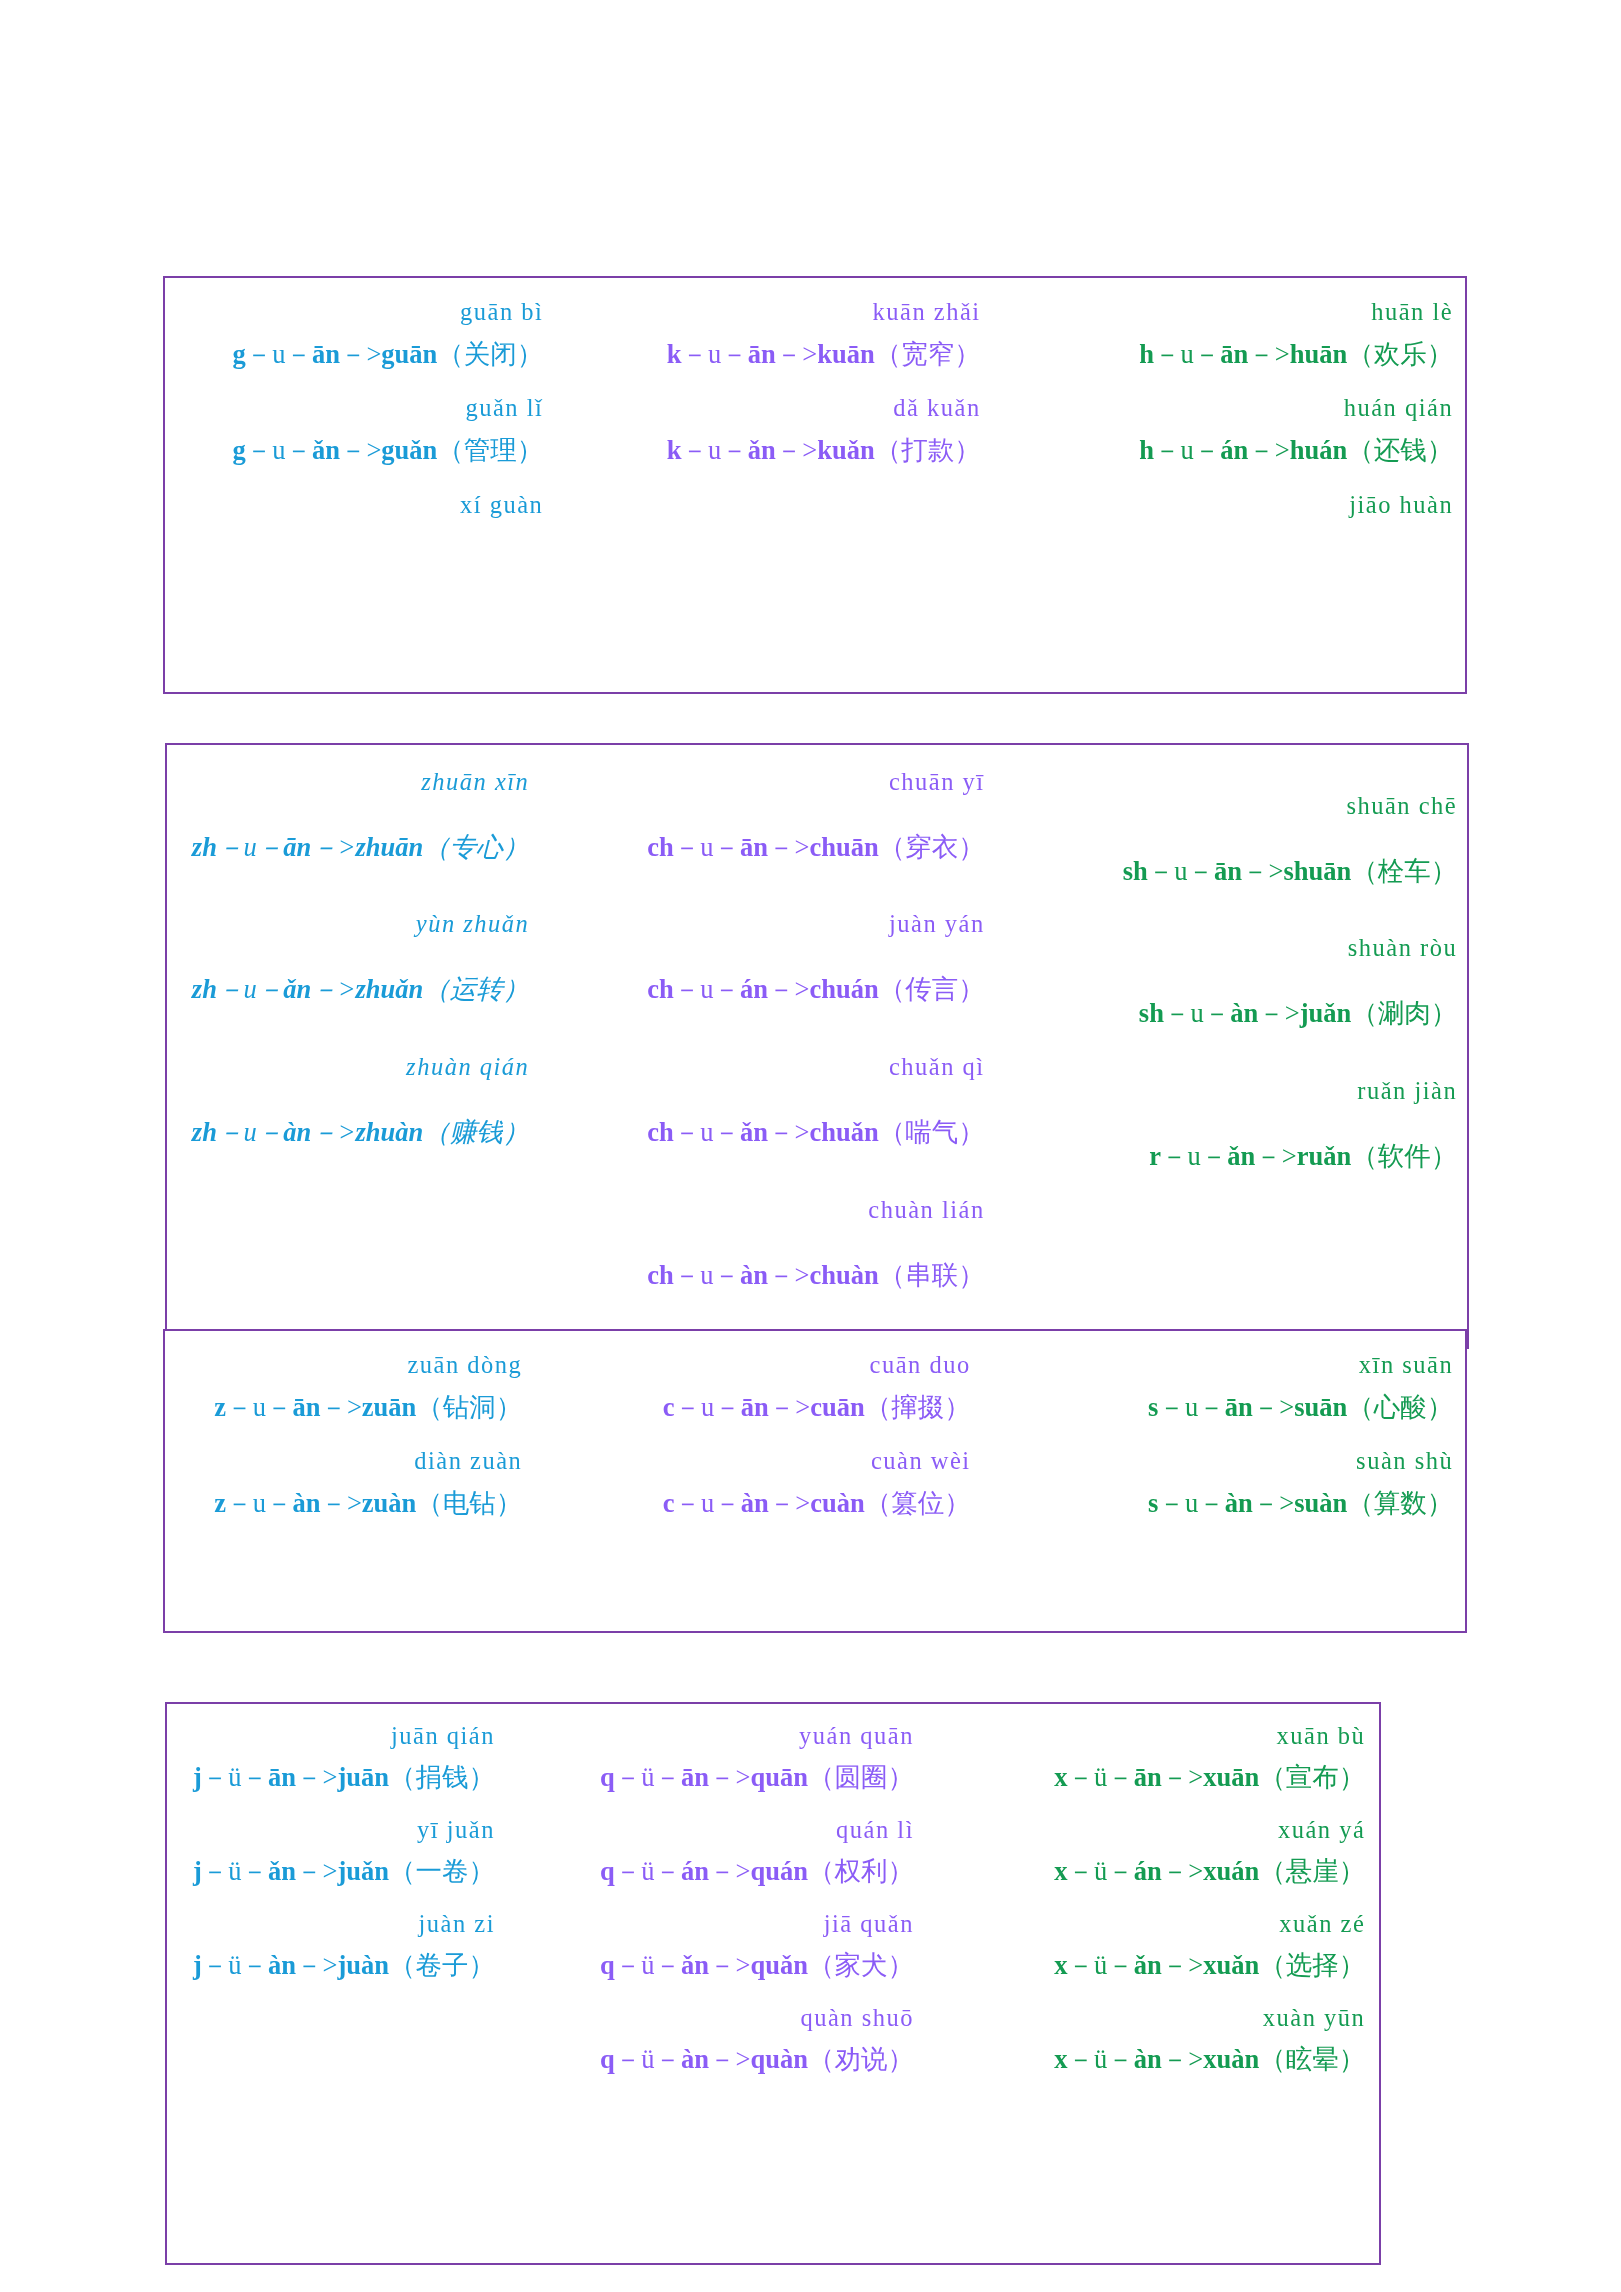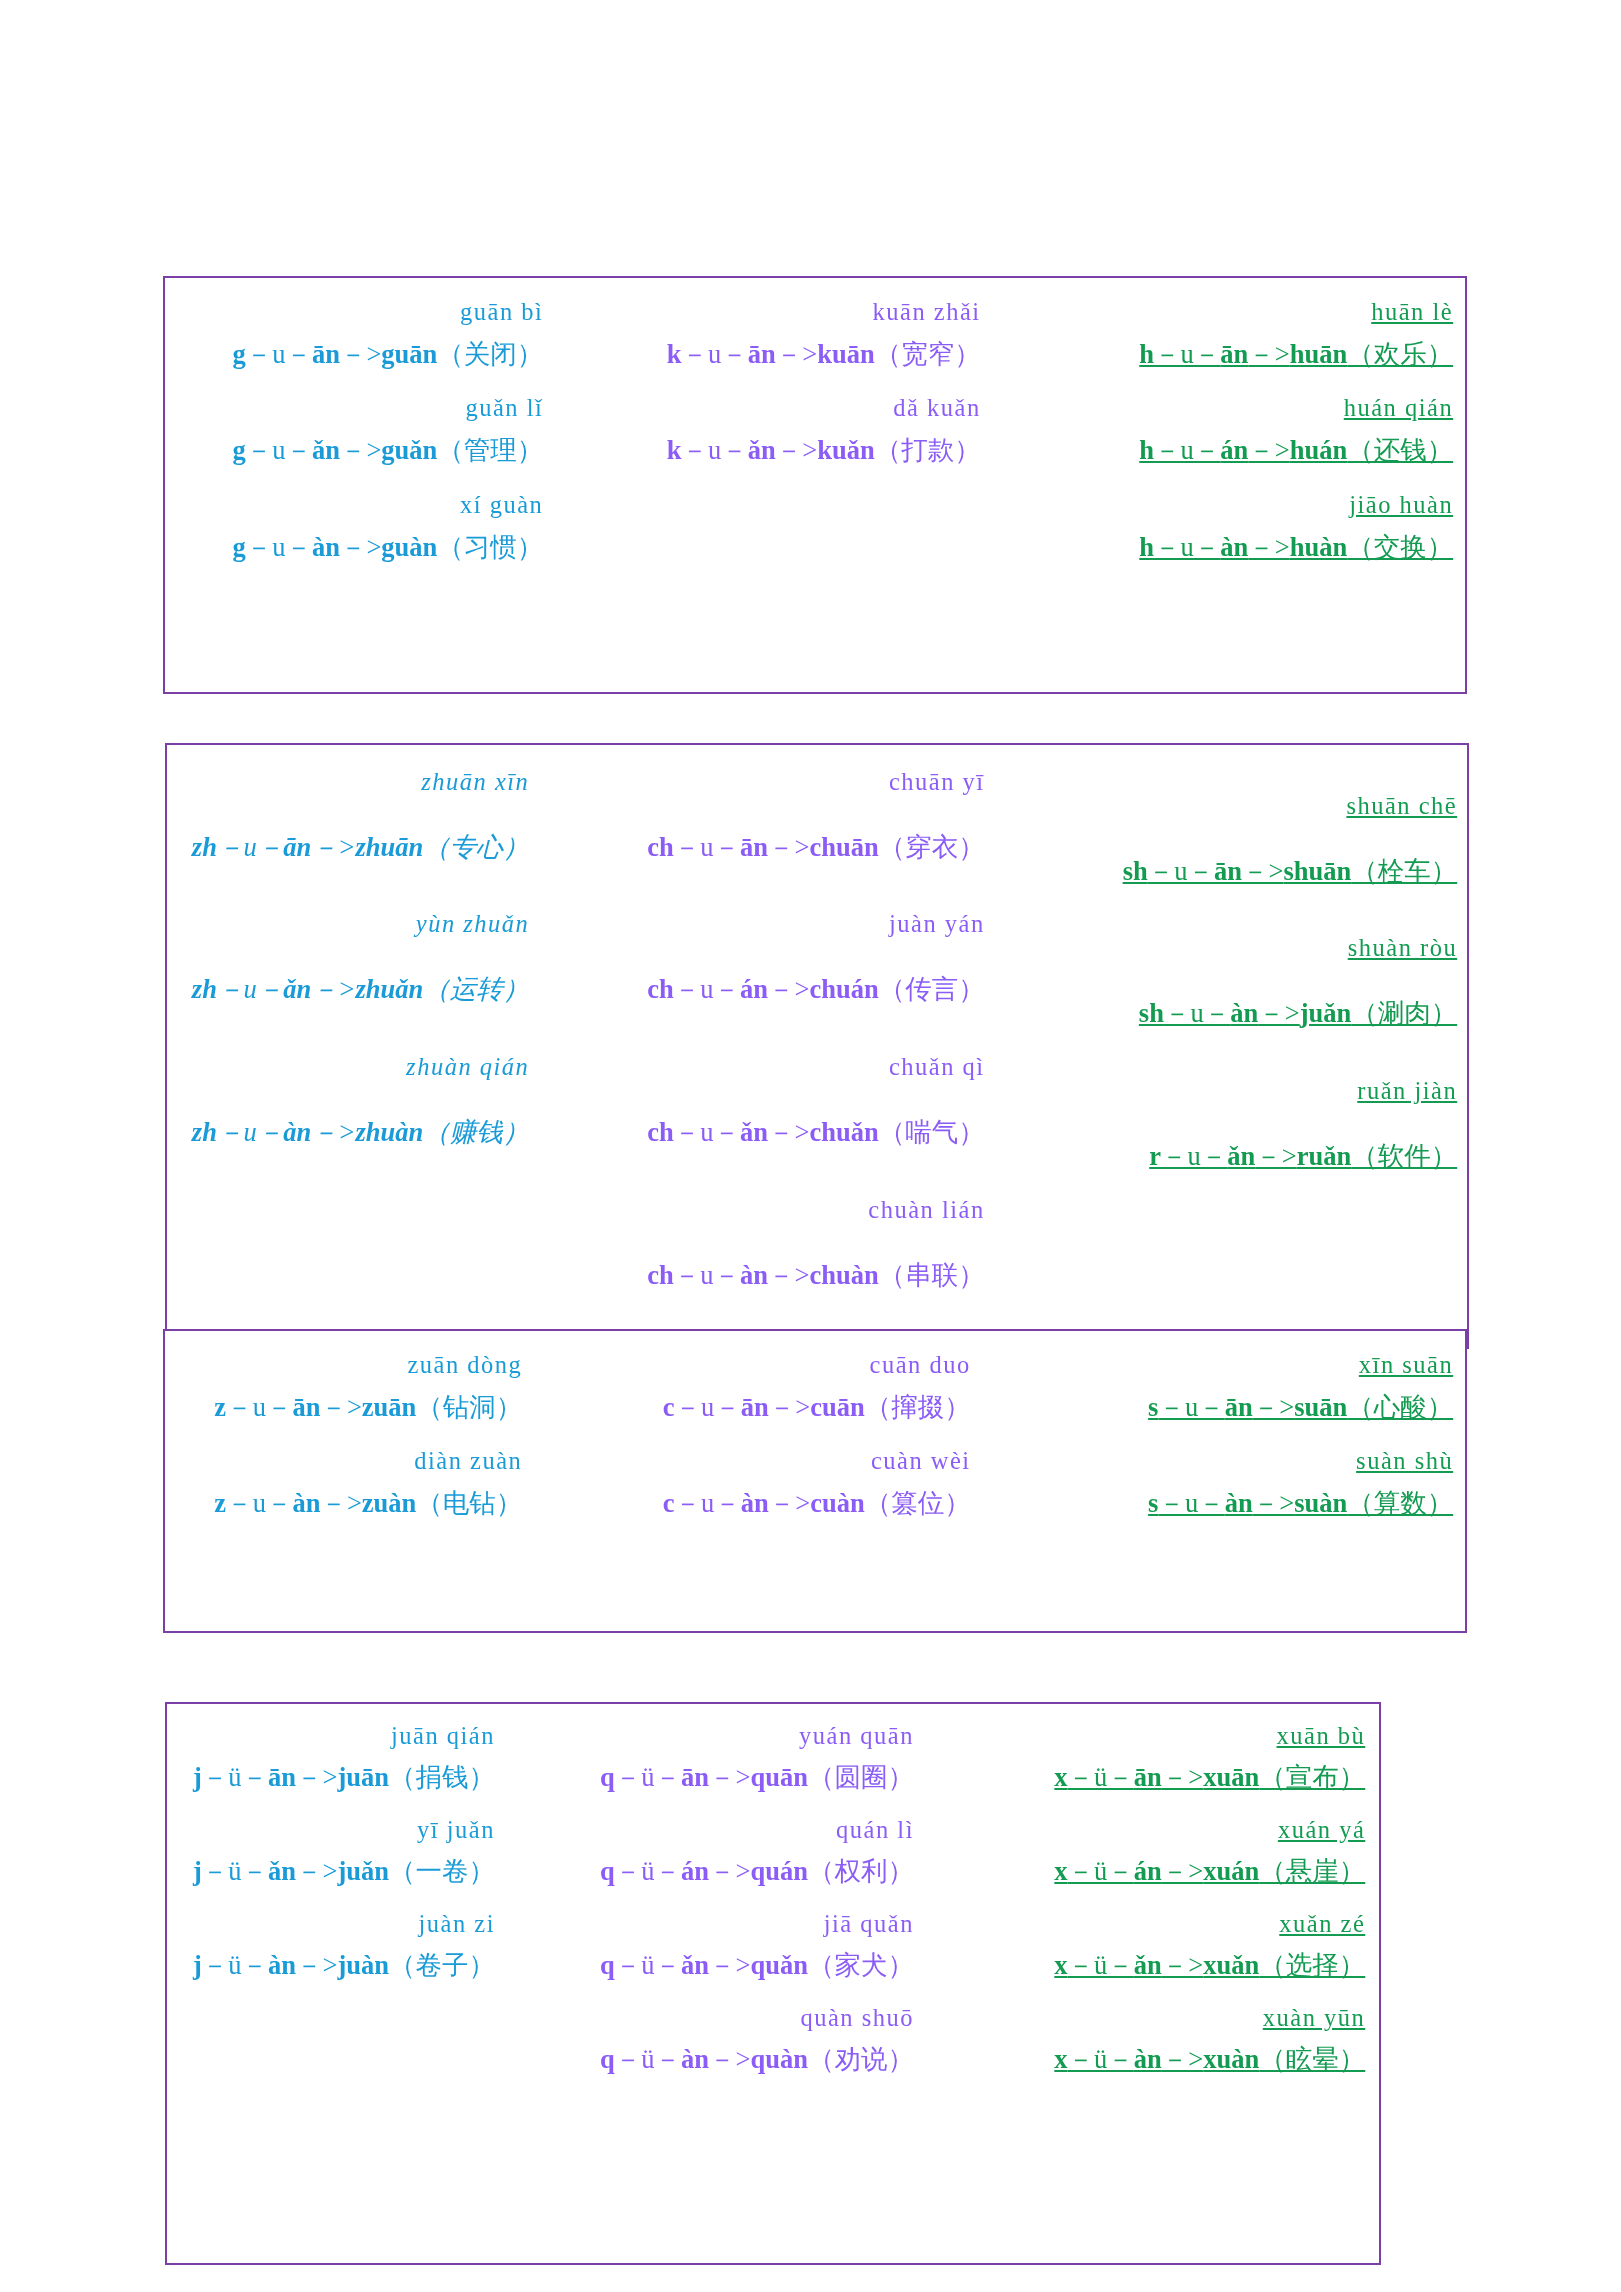--- a/index.html
+++ b/index.html
@@ -64,21 +64,21 @@
   .spell {
     font-size: 26.5px;
     line-height: 1.0;
     font-weight: normal;
     font-family: "Liberation Serif", "DejaVu Serif", serif;
   }
   .spell b { font-weight: bold; letter-spacing: 0px; }
 
   .c-blue  { color: #1A9BD7; }
   .c-red   { color: #8b5cf6; }
-  .c-green { color: #149B52; text-decoration: underline; }
+  .c-green { color: #149B52; }
 
   .empty { visibility: hidden; }
 
   
   #box-1 .rows { padding-top: 21.6px; padding-left: 24px; }
   #box-1 .prow { margin-bottom: 0; }
   #box-1 .pin  { padding-bottom: 16.7px; }
   #box-1 .spell{ padding-bottom: 29px; }
 
   #box-2 .rows { padding-top: 24.5px; }
@@ -135,25 +135,20 @@
         <div class="prow">
           <div class="cell col0 spell c-blue"><b>g</b>－u－<b>ǎn</b>－&gt;<b>guǎn</b>（管理）</div>
           <div class="cell col1 spell c-red"><b>k</b>－u－<b>ǎn</b>－&gt;<b>kuǎn</b>（打款）</div>
           <div class="cell col2 spell c-green"><b>h</b>－u－<b>án</b>－&gt;<b>huán</b>（还钱）</div>
         </div>
         <div class="prow">
           <div class="cell col0 pin c-blue">xí guàn</div>
           <div class="cell col1 pin c-red empty">&nbsp;</div>
           <div class="cell col2 pin c-green">jiāo huàn</div>
         </div>
-        <div class="prow">
-          <div class="cell col0 spell c-blue"><b>g</b>－u－<b>àn</b>－&gt;<b>guàn</b>（习惯）</div>
-          <div class="cell col1 spell c-red empty">&nbsp;</div>
-          <div class="cell col2 spell c-green"><b>h</b>－u－<b>àn</b>－&gt;<b>huàn</b>（交换）</div>
-        </div>
       </div>
   </div>
 
   <div class="box" id="box-2">
     <div class="rows">
         <div class="prow">
           <div class="cell col0 pin c-blue">zhuān xīn</div>
           <div class="cell col1 pin c-red">chuān yī</div>
           <div class="cell col2 pin c-green">shuān chē</div>
         </div>

